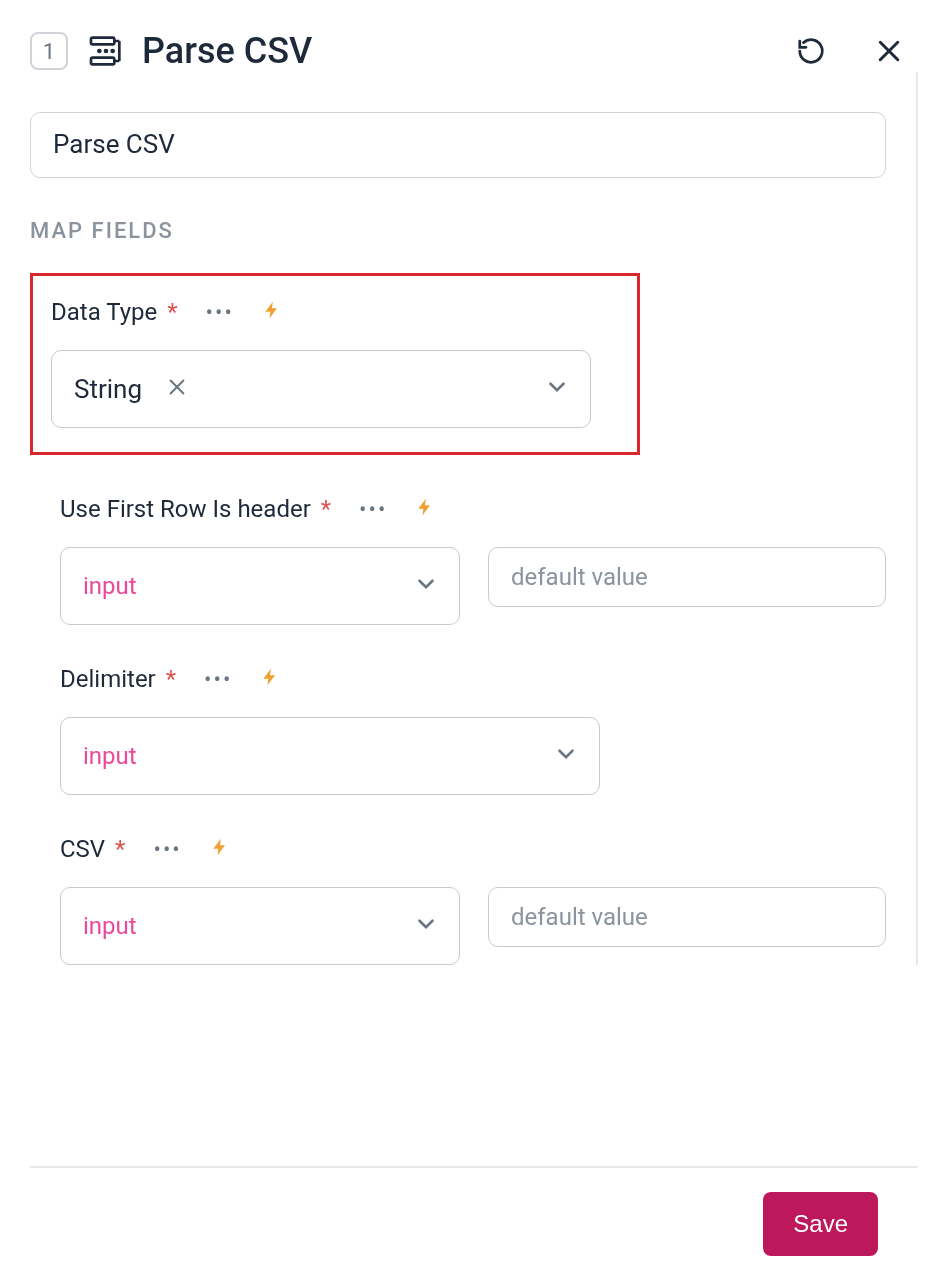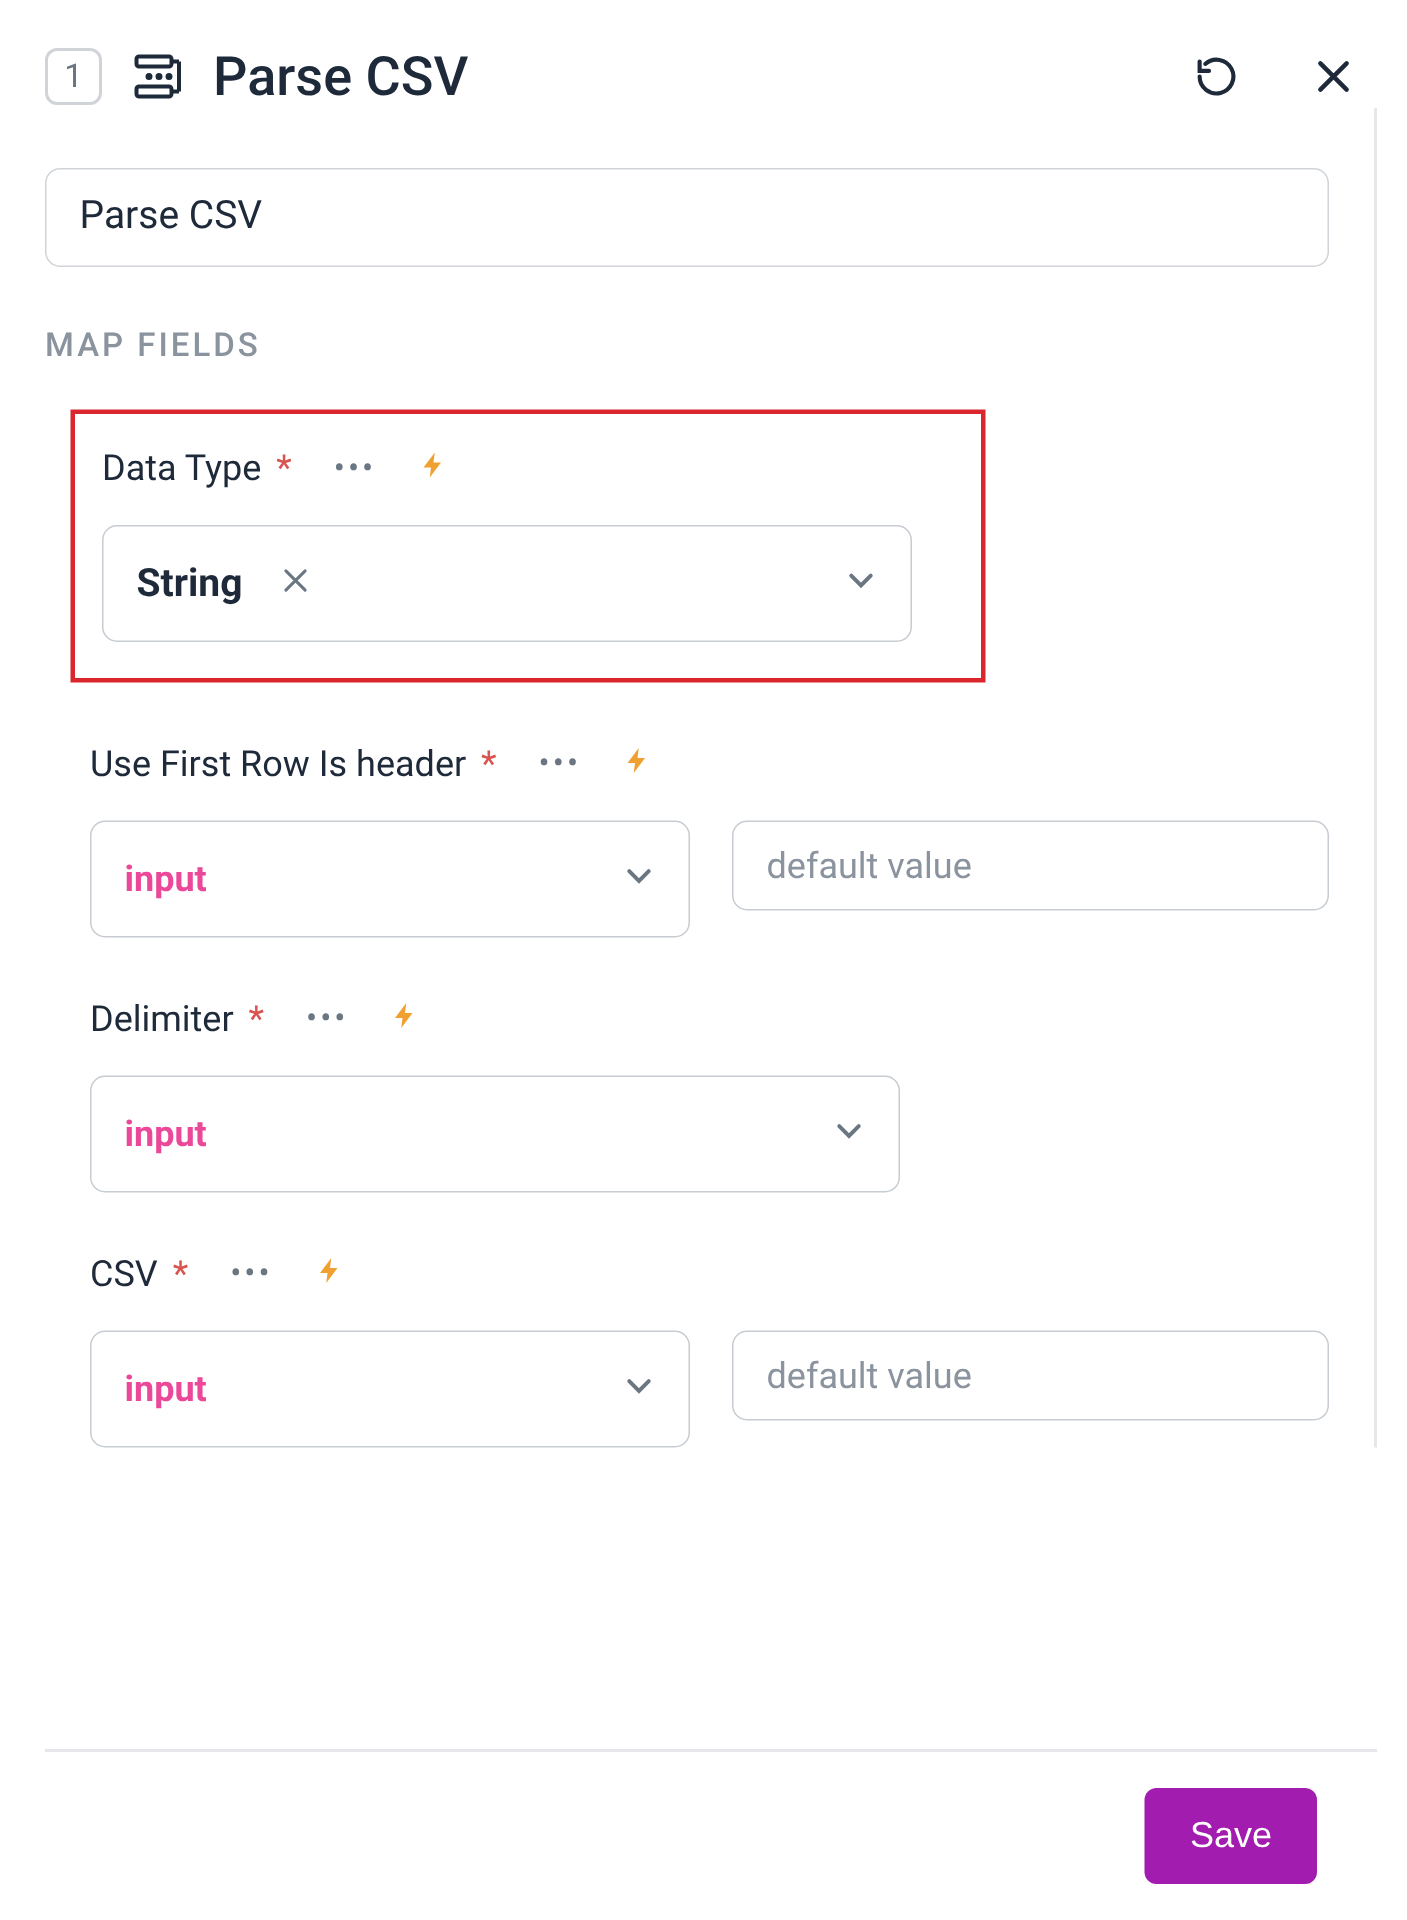--- a/index.html
+++ b/index.html
@@ -84,21 +84,21 @@
     color: #8a939e;
     font-weight: 500;
     margin: 40px 0 30px 0;
   }
   .map-field {
     margin: 0 0 40px 30px;
   }
   .map-field.highlight {
     border: 3px solid #d9272d;
     padding: 22px 18px 24px 18px;
-    margin-left: 17px;
+    margin-left: 0;
     width: 610px;
   }
   .map-label-row {
     display: flex;
     align-items: center;
     gap: 28px;
     margin-bottom: 24px;
   }
   .map-label {
     font-size: 24px;
@@ -120,21 +120,20 @@
   .select-box {
     border: 1px solid #c7ccd2;
     border-radius: 10px;
     height: 78px;
     display: flex;
     align-items: center;
     padding: 0 22px;
     background: #fff;
     position: relative;
     cursor: pointer;
-    font-weight: bold;
   }
   .select-box.half { flex: 0 0 400px; }
   .select-box.full { width: 540px; }
   .text-box {
     border: 1px solid #c7ccd2;
     border-radius: 10px;
     height: 60px;
     display: flex;
     align-items: center;
     padding: 0 22px;
@@ -166,21 +165,21 @@
     right: 0;
     bottom: 0;
     border-top: 2px solid #e5e7ea;
     padding: 24px 40px;
     display: flex;
     justify-content: flex-end;
     margin-left: 30px;
     margin-right: 20px;
   }
   .save-btn {
-    background: #a21caf;
+    background: #be185d;
     color: #fff;
     border: none;
     font-size: 24px;
     padding: 18px 30px;
     border-radius: 8px;
     cursor: pointer;
   }
 </style>
 </head>
 <body>

